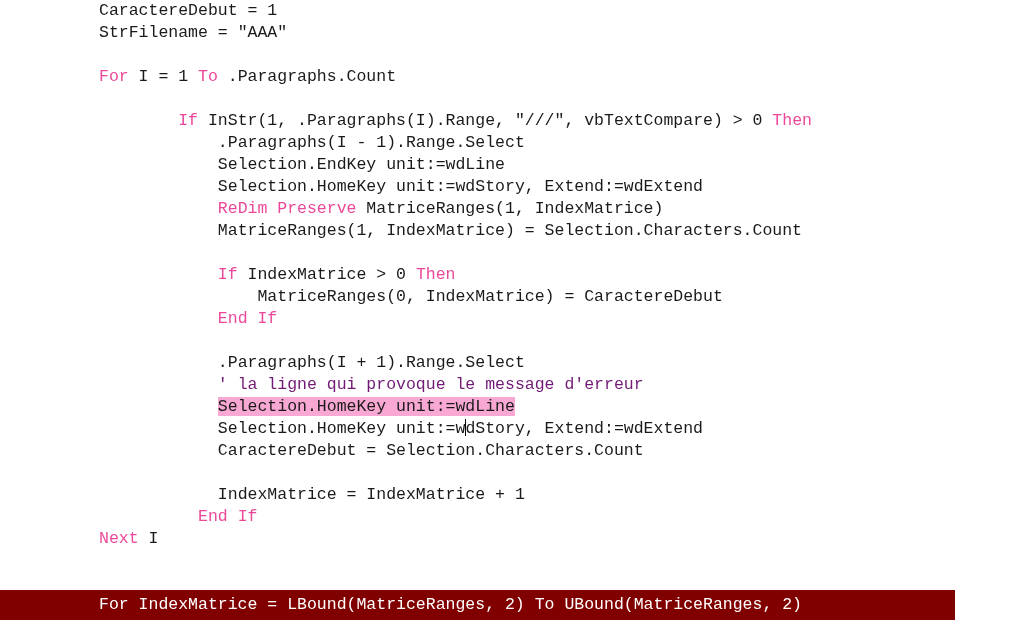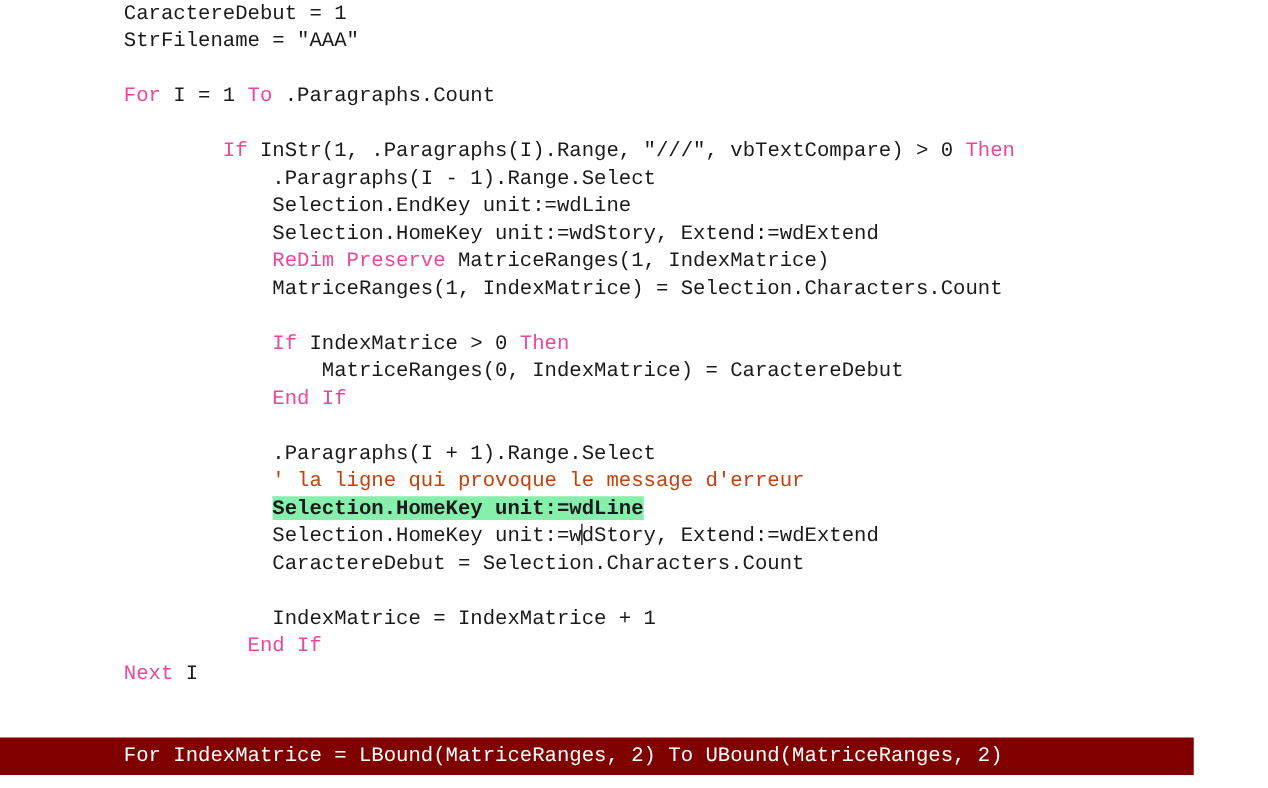--- a/index.html
+++ b/index.html
@@ -44,22 +44,22 @@
   .code-line {
     height: 22px;
     line-height: 22px;
     white-space: pre;
     display: block;
   }
 
   .tok-kw       { color: #ec4899; }
   .tok-plain    { color: #1a1a1a; }
   .tok-str      { color: #1a1a1a; }
-  .tok-comment  { color: #c2410c; }
-  .tok-hl       { background: #86efac; color: #1a1a1a; font-weight: bold; }
+  .tok-comment  { color: #701a75; }
+  .tok-hl       { background: #f9a8d4; color: #1a1a1a; }
 
   
   .caret {
     display: inline-block;
     width: 0;
     border-left: 1px solid #000;
     height: 17px;
     vertical-align: -3px;
     margin: 0 -1px 0 0;
     position: relative;

